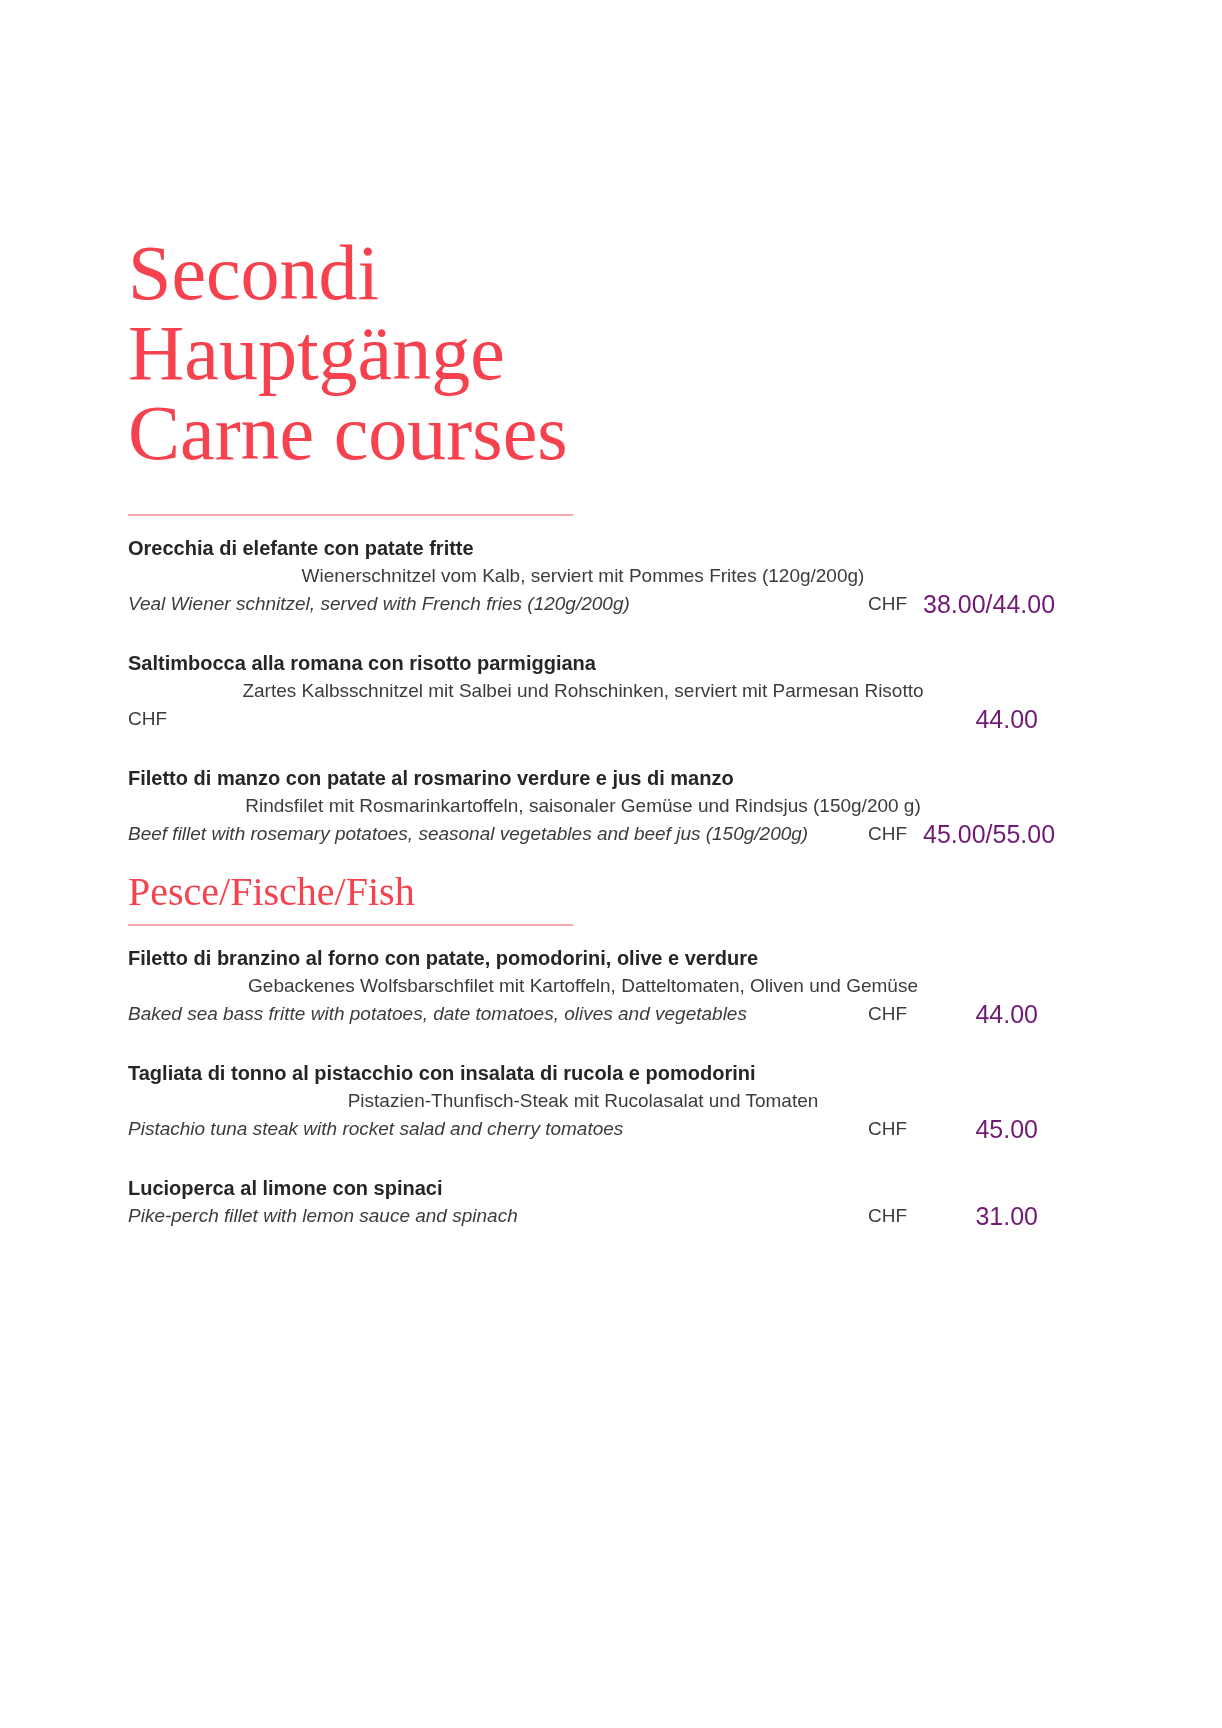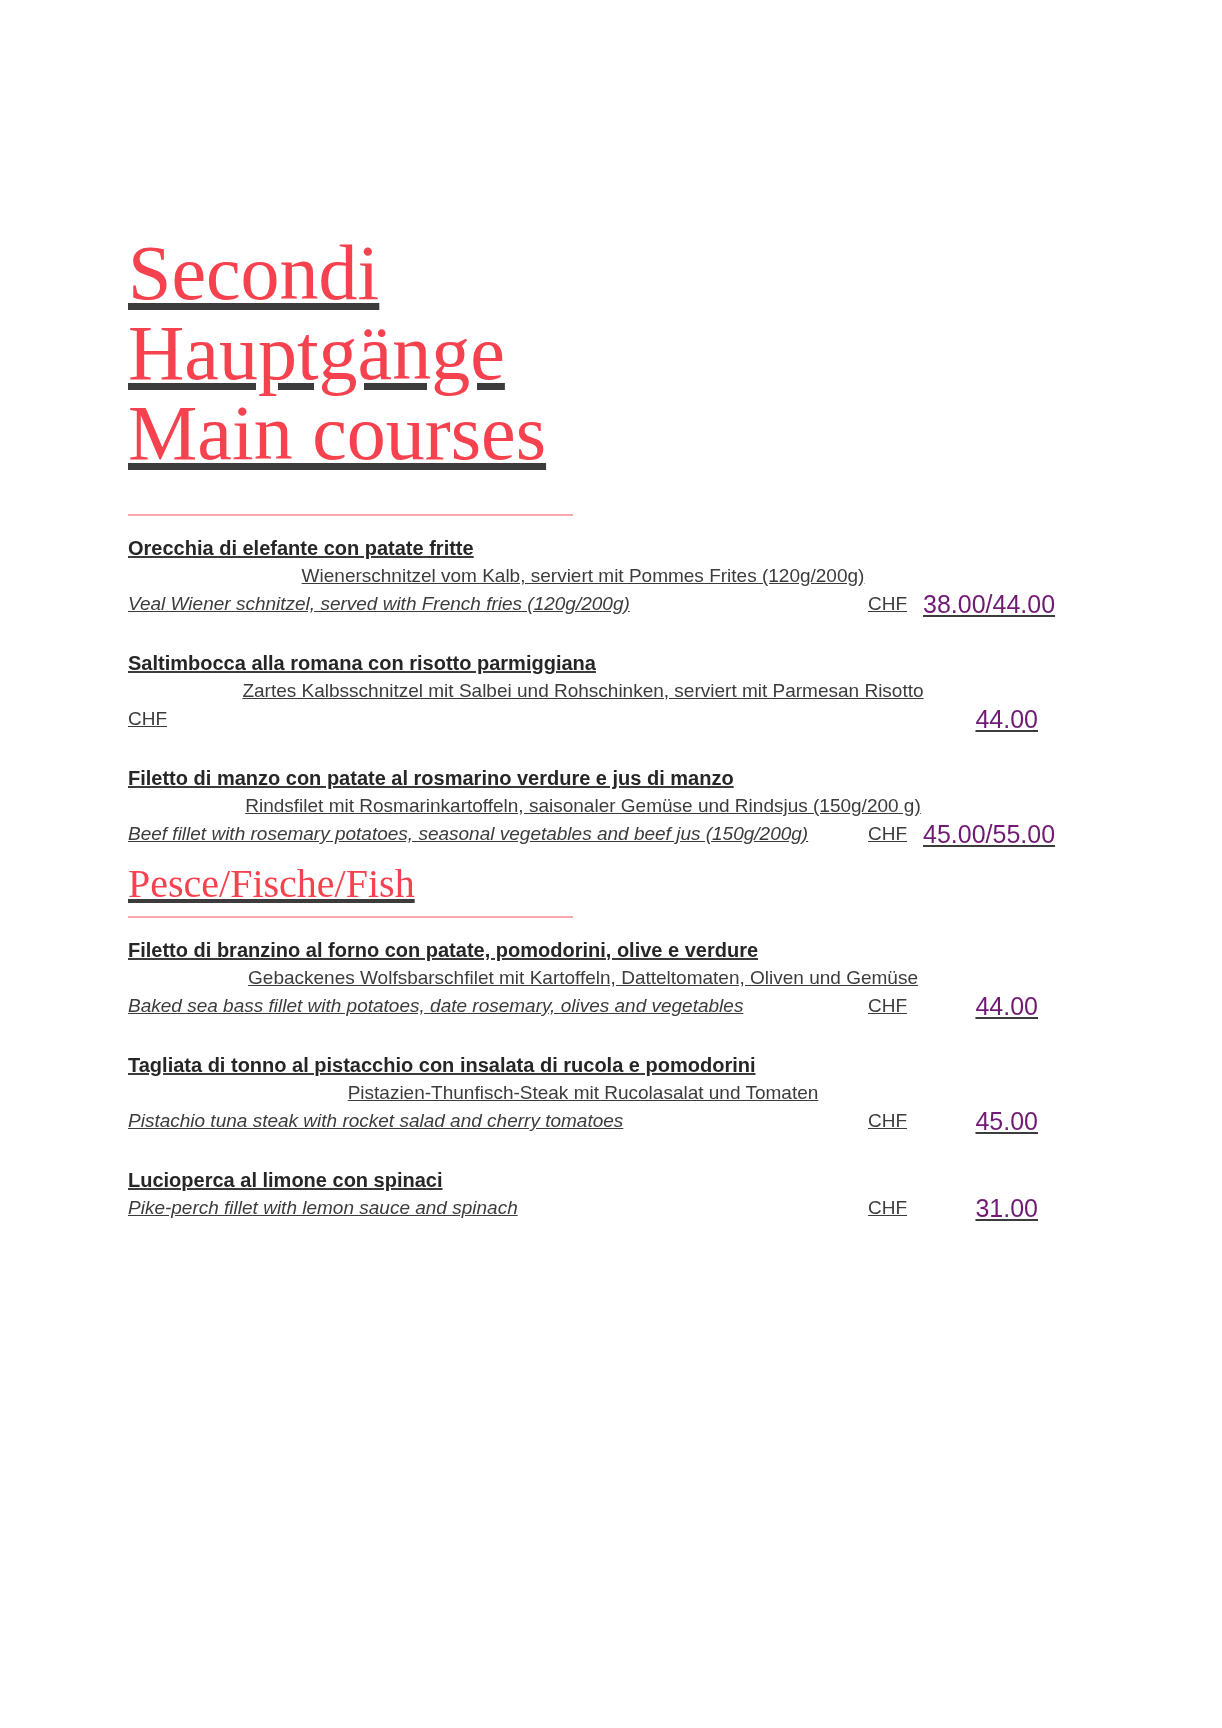--- a/index.html
+++ b/index.html
@@ -6,31 +6,30 @@
   .page {
     position: relative;
     width: 1215px;
     height: 1728px;
     background: #ffffff;
     box-sizing: border-box;
     padding: 233px 177px 0 128px;
     font-family: "Liberation Sans", "DejaVu Sans", sans-serif;
     color: #3c3c3c;
     overflow: hidden;
-    text-decoration: underline;
   }
   .menu-title {
     font-family: "Liberation Serif", "DejaVu Serif", serif;
     font-weight: 400;
     font-size: 78px;
     line-height: 80px;
     color: #f5424e;
     margin: 0;
   }
-  .menu-section { margin-top: 12px; }
+  .menu-section { margin-top: 20px; }
   .menu-section:first-of-type { margin-top: 41px; }
   .section-heading {
     font-family: "Liberation Serif", "DejaVu Serif", serif;
     font-weight: 400;
     font-size: 40px;
     line-height: 48px;
     color: #f5424e;
     margin: 0;
   }
   .section-rule {
@@ -82,21 +81,21 @@
   }
 </style>
 </head>
 <body>
 
 <div class="page">
 
   <h1 class="menu-title">
     <div>Secondi</div>
     <div>Hauptgänge</div>
-    <div>Main courses</div>
+    <div>Carne courses</div>
   </h1>
 
   <div class="menu-section">
     <div class="section-rule"></div>
     <div class="section-items">
 
       <div class="menu-item">
         <div class="item-name">Orecchia di elefante con patate fritte</div>
         <div class="item-description-de">Wienerschnitzel vom Kalb, serviert mit Pommes Frites (120g/200g)</div>
         <div class="item-row">
@@ -130,21 +129,21 @@
 
   <div class="menu-section">
     <h2 class="section-heading">Pesce/Fische/Fish</h2>
     <div class="section-rule"></div>
     <div class="section-items">
 
       <div class="menu-item">
         <div class="item-name">Filetto di branzino al forno con patate, pomodorini, olive e verdure</div>
         <div class="item-description-de">Gebackenes Wolfsbarschfilet mit Kartoffeln, Datteltomaten, Oliven und Gemüse</div>
         <div class="item-row">
-          <div class="item-description-en">Baked sea bass fillet with potatoes, date rosemary, olives and vegetables</div>
+          <div class="item-description-en">Baked sea bass fritte with potatoes, date tomatoes, olives and vegetables</div>
           <div class="currency-label">CHF</div>
           <div class="item-price">44.00</div>
         </div>
       </div>
 
       <div class="menu-item">
         <div class="item-name">Tagliata di tonno al pistacchio con insalata di rucola e pomodorini</div>
         <div class="item-description-de">Pistazien-Thunfisch-Steak mit Rucolasalat und Tomaten</div>
         <div class="item-row">
           <div class="item-description-en">Pistachio tuna steak with rocket salad and cherry tomatoes</div>

